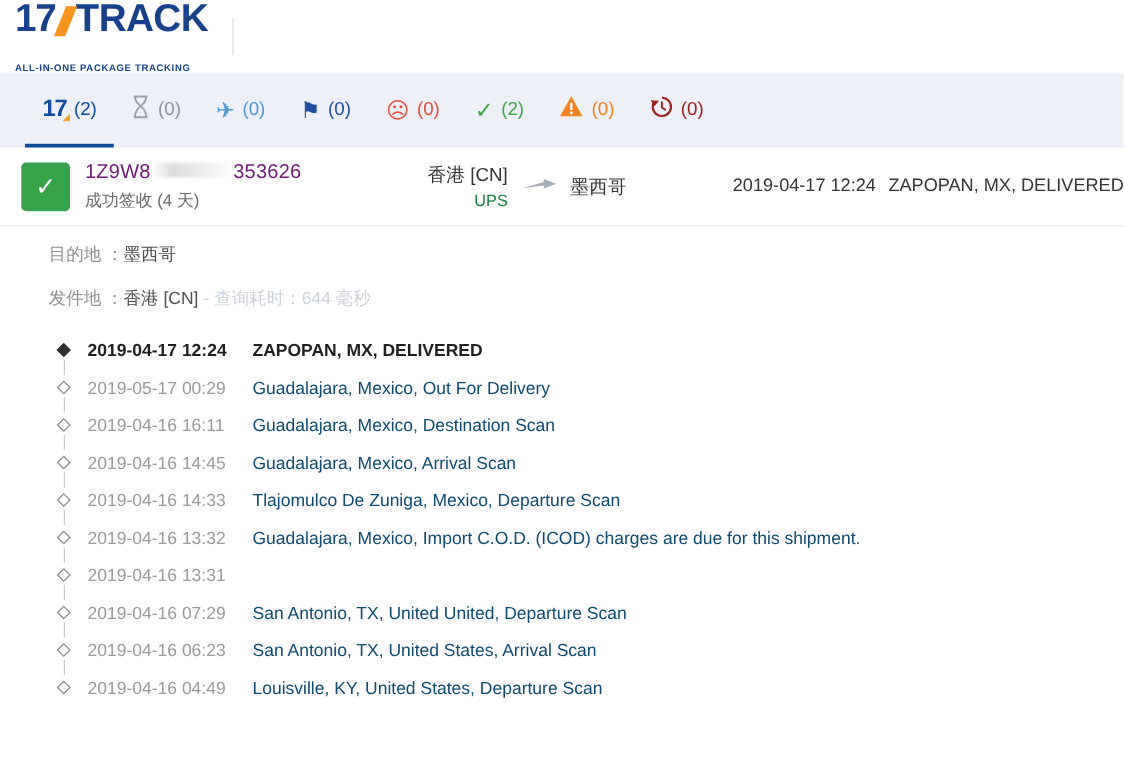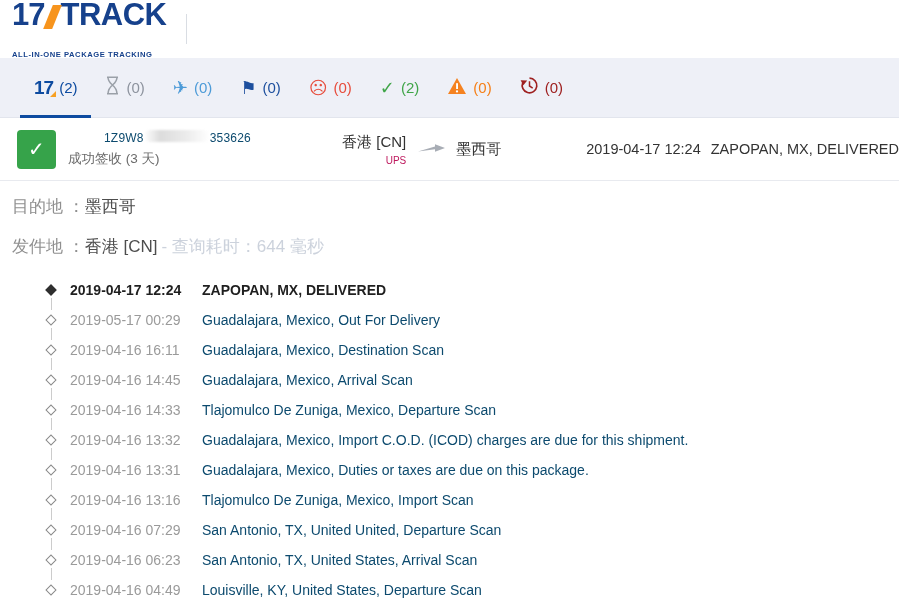--- a/index.html
+++ b/index.html
@@ -35,37 +35,37 @@
     border-left:6px solid transparent; border-bottom:6px solid #f7a023; }
   .glyph { font-size:18px; line-height:1; }
 
   
   .summary { height:63px; border-bottom:1px solid #e8eaef; display:flex;
     align-items:center; background:#fff; cursor:pointer; }
   .status-box { width:39px; height:39px; border-radius:4px; background:#36a34a;
     margin-left:17px; display:flex; align-items:center; justify-content:center;
     color:#fff; font-size:20px; font-weight:bold; flex:0 0 auto; }
   .num-block { margin-left:12px; width:280px; }
-  .track-num { font-size:12px; color:#0c4a6e; letter-spacing:0.2px; white-space:nowrap;margin-left:36px; }
+  .track-num { font-size:16px; color:#701a75; letter-spacing:0.2px; white-space:nowrap; }
   .redact { display:inline-block; width:66px; height:12px; vertical-align:baseline;
     border-radius:6px; background:linear-gradient(90deg,#fff,#dcdcdc 25%,#ececec 65%,#fff);
     filter:blur(1.3px); }
   .track-sub { font-size:13.5px; color:#6b6b6b; margin-top:5px; }
   .route { display:flex; align-items:center; }
   .origin-block { width:110px; text-align:right; }
   .origin-name { font-size:15px; color:#333; }
-  .carrier { font-size:10px; color:#be185d; margin-top:3px; cursor:pointer; }
+  .carrier { font-size:13px; color:#15803d; margin-top:3px; cursor:pointer; }
   .route-arrow { margin:0 10px 0 12px; }
   .dest-name { font-size:15px; color:#333; width:120px; }
   .latest { font-size:14.5px; color:#333; white-space:nowrap; margin-left:10px; }
   .latest .lt { margin-right:10px; }
 
   
   .details { padding:14px 0 0 12px; }
-  .detail-row { font-size:17px; margin-bottom:17px; }
+  .detail-row { font-size:14px; margin-bottom:17px;margin-left:27px; }
   .d-label { color:#8f8f8f; }
   .d-value { color:#4d4d4d; }
   .d-query { color:#ccd2dc; margin-left:4px; }
 
   
   .timeline { margin-top:6px; }
   .t-row { display:flex; align-items:center; height:30px; }
   .t-dot { width:38px; margin-left:20px; position:relative; height:30px; flex:0 0 auto; }
   .t-dot .diamond { position:absolute; left:50%; top:50%; width:8px; height:8px;
     transform:translate(-50%,-50%) rotate(45deg); background:#fff;
@@ -140,21 +140,21 @@
       </svg>
     </span>
     <span class="tcount c-dred">(0)</span>
   </div>
 </div>
 
 <div class="summary">
   <div class="status-box">✓</div>
   <div class="num-block">
     <div class="track-num"><span>1Z9W8</span><span class="redact"></span><span>353626</span></div>
-    <div class="track-sub">成功签收 (3 天)</div>
+    <div class="track-sub">成功签收 (4 天)</div>
   </div>
   <div class="route">
     <div class="origin-block">
       <div class="origin-name">香港 [CN]</div>
       <div class="carrier">UPS</div>
     </div>
     <div class="route-arrow">
       <svg width="28" height="12" viewBox="0 0 28 12">
         <polygon points="0,9.5 17,4.5 17,2.2 27,6 17,9.8 17,7.3" fill="#a8adb5"></polygon>
       </svg>
@@ -215,28 +215,20 @@
           <span class="diamond"></span>
         </div>
       <div class="t-time">2019-04-16 13:32</div>
       <div class="t-desc">Guadalajara, Mexico, Import C.O.D. (ICOD) charges are due for this shipment.</div>
     </div>
     <div class="t-row">
       <div class="t-dot">
           <span class="diamond"></span>
         </div>
       <div class="t-time">2019-04-16 13:31</div>
-      <div class="t-desc">Guadalajara, Mexico, Duties or taxes are due on this package.</div>
-    </div>
-    <div class="t-row">
-      <div class="t-dot">
-          <span class="diamond"></span>
-        </div>
-      <div class="t-time">2019-04-16 13:16</div>
-      <div class="t-desc">Tlajomulco De Zuniga, Mexico, Import Scan</div>
     </div>
     <div class="t-row">
       <div class="t-dot">
           <span class="diamond"></span>
         </div>
       <div class="t-time">2019-04-16 07:29</div>
       <div class="t-desc">San Antonio, TX, United United, Departure Scan</div>
     </div>
     <div class="t-row">
       <div class="t-dot">

